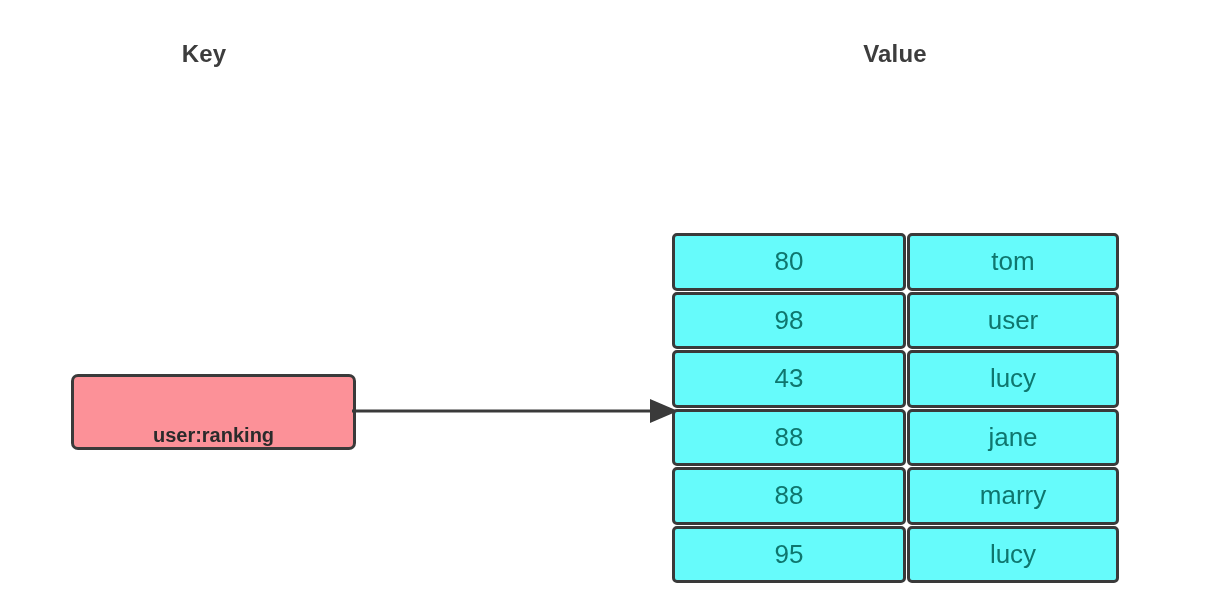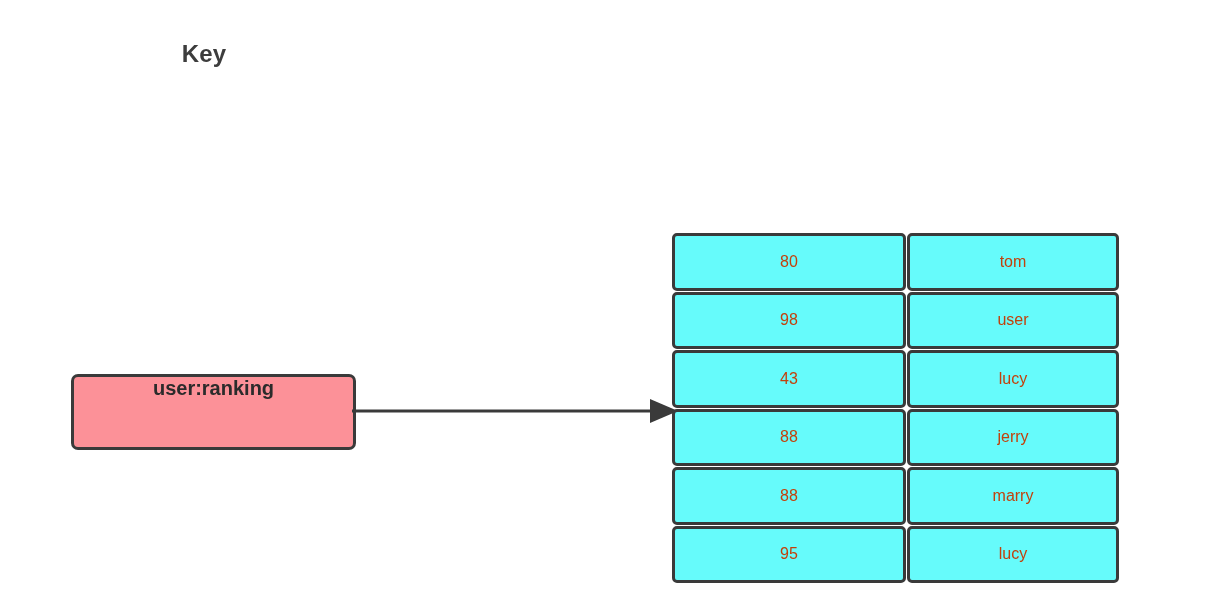--- a/index.html
+++ b/index.html
@@ -40,21 +40,21 @@
     position: absolute;
     left: 71px;
     top: 374px;
     width: 285px;
     height: 76px;
     box-sizing: border-box;
     background: #fc9198;
     border: 3px solid #3a3a3a;
     border-radius: 7px;
     display: flex;
-    align-items: flex-start;
+    align-items: flex-end;
     justify-content: center;
   }
   #key-node-label {
     font-size: 20px;
     font-weight: bold;
     color: #2b2b2b;
     white-space: nowrap;
   }
 
   
@@ -84,35 +84,36 @@
     min-height: 0;
   }
   .table-cell {
     box-sizing: border-box;
     background: #66fbfb;
     border: 3px solid #3a3a3a;
     border-radius: 5px;
     display: flex;
     align-items: center;
     justify-content: center;
-    font-size: 16px;
-    color: #c2410c;
+    font-size: 26px;
+    color: #0f766e;
     margin: 1px 1px 0 0;
     min-width: 0;
   }
   .cell-score { width: 234px; flex: 0 0 234px; }
   .cell-name  { flex: 1 1 auto; margin-right: 8px; }
 </style>
 </head>
 <body>
 
 <div id="diagram-canvas">
 
   <div class="col-heading" id="heading-key">Key</div>
 
+  <div class="col-heading" id="heading-value">Value</div>
 
   <div id="key-node">
     <span id="key-node-label">user:ranking</span>
   </div>
 
   <svg id="connector-arrow" viewBox="0 0 326 38" xmlns="http://www.w3.org/2000/svg">
     <line x1="0" y1="19" x2="302" y2="19" stroke="#3a3a3a" stroke-width="3"></line>
     <polygon points="298,7 326,19 298,31" fill="#3a3a3a"></polygon>
   </svg>
 
@@ -128,21 +129,21 @@
       <div class="table-cell cell-name">user</div>
     </div>
 
     <div class="table-row">
       <div class="table-cell cell-score">43</div>
       <div class="table-cell cell-name">lucy</div>
     </div>
 
     <div class="table-row">
       <div class="table-cell cell-score">88</div>
-      <div class="table-cell cell-name">jerry</div>
+      <div class="table-cell cell-name">jane</div>
     </div>
 
     <div class="table-row">
       <div class="table-cell cell-score">88</div>
       <div class="table-cell cell-name">marry</div>
     </div>
 
     <div class="table-row">
       <div class="table-cell cell-score">95</div>
       <div class="table-cell cell-name">lucy</div>

